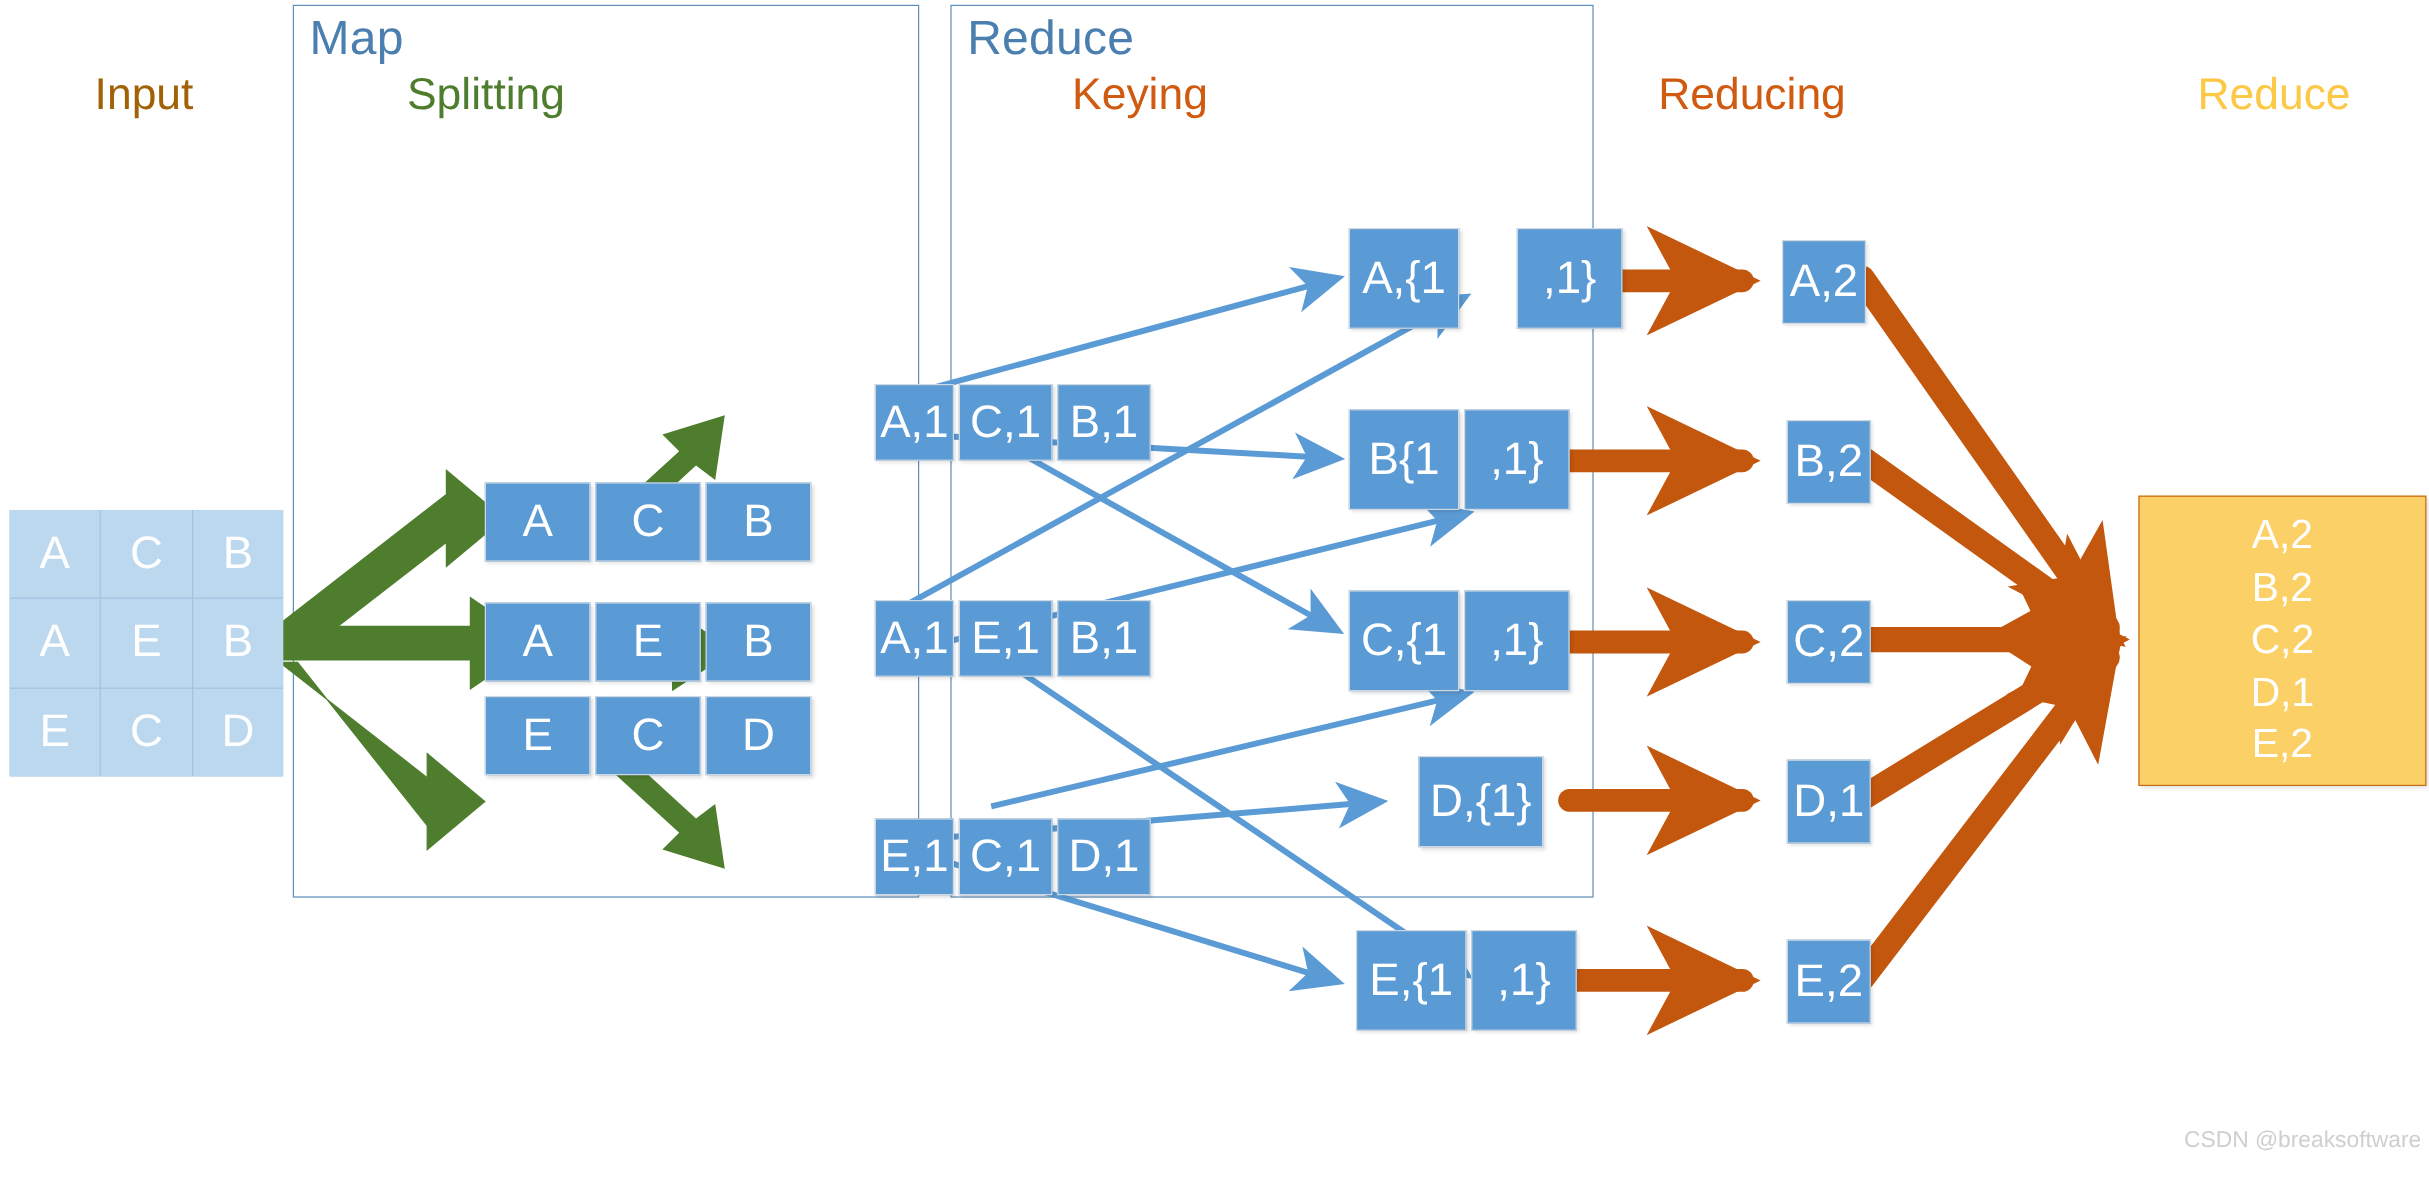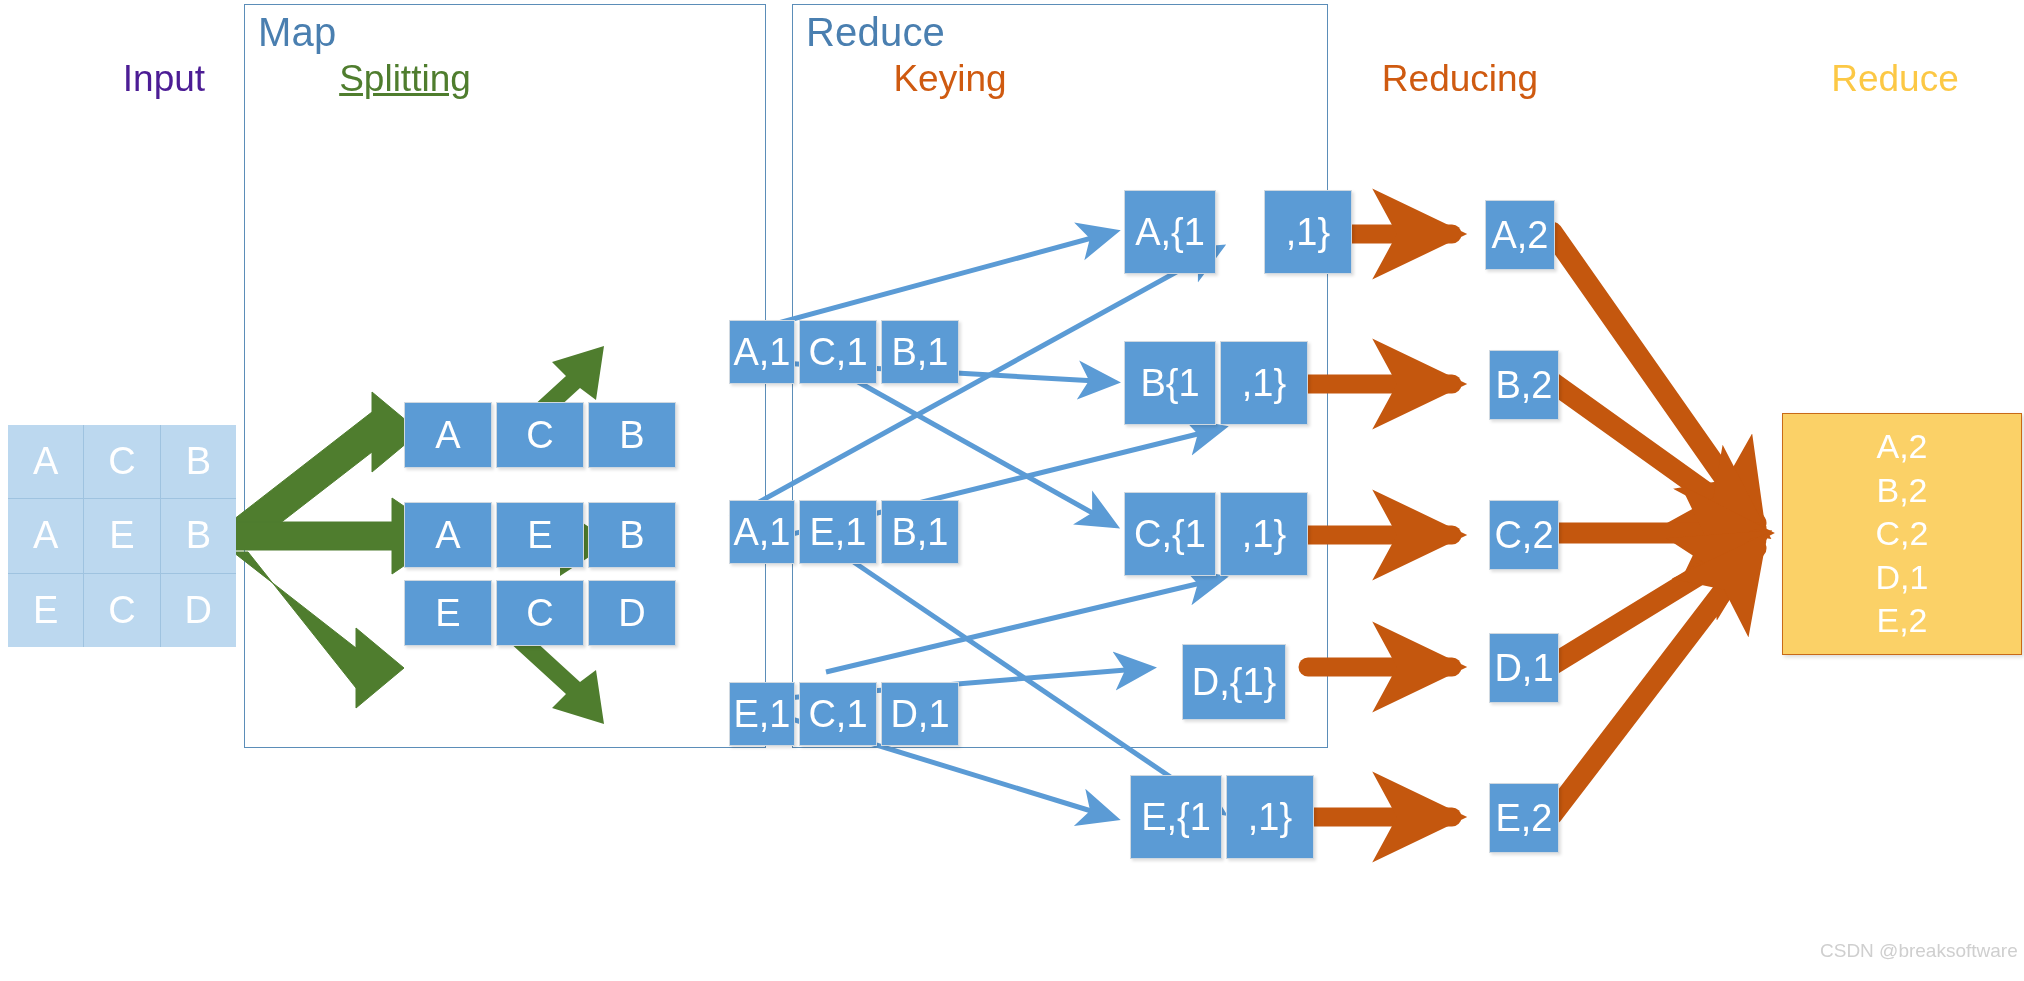--- a/index.html
+++ b/index.html
@@ -9,21 +9,21 @@
   #stage{position:relative;width:2024px;height:955px;background:#fff;}
 
   
   .panel{position:absolute;border:1.6px solid #5b8db8;background:transparent;}
   .panel-title{position:absolute;color:#4a7fb0;font-size:40px;line-height:1;
                letter-spacing:0.2px;white-space:nowrap;}
 
   
   .col-head{position:absolute;font-size:37px;line-height:1;white-space:nowrap;
             text-align:center;}
-  .col-head.input{color:#4c1d95;margin-left:44px;}
+  .col-head.input{color:#a16207;}
   .col-head.green{color:#4f7d2e;}
   .col-head.orange{color:#cf5a10;}
   .col-head.gold{color:#fcc845;}
 
   
   .cellrow{position:absolute;display:flex;}
   .cell{background:#5b9bd5;color:#ffffff;display:flex;align-items:center;
         justify-content:center;font-size:38px;line-height:1;
         box-shadow:2px 2px 3px rgba(0,0,0,0.13);
         border:1px solid #cfd8e0;box-sizing:border-box;}
@@ -54,21 +54,21 @@
 
 <div id="stage">
 
   <div class="panel" style="left:244px;top:4px;width:520px;height:742px;"></div>
   <div class="panel" style="left:792px;top:4px;width:534px;height:742px;"></div>
 
   <div class="panel-title" style="left:258px;top:12px;">Map</div>
   <div class="panel-title" style="left:806px;top:12px;">Reduce</div>
 
   <div class="col-head input" style="left:0px;top:60px;width:240px;">Input</div>
-  <div class="col-head green" style="left:280px;top:60px;width:250px;text-decoration:underline;">Splitting</div>
+  <div class="col-head green" style="left:280px;top:60px;width:250px;">Splitting</div>
   <div class="col-head orange" style="left:825px;top:60px;width:250px;">Keying</div>
   <div class="col-head orange" style="left:1335px;top:60px;width:250px;">Reducing</div>
   <div class="col-head gold" style="left:1770px;top:60px;width:250px;">Reduce</div>
 
   <svg class="layer" viewBox="0 0 2024 981">
     <defs>
       <marker id="bluearrow" markerWidth="9" markerHeight="9" refX="7.2" refY="4.5" orient="auto" markerUnits="strokeWidth">
         <path d="M0,0.6 L8.6,4.5 L0,8.4 L2.2,4.5 Z" fill="#5b9bd5"></path>
       </marker>
       <marker id="orangearrow" markerWidth="5.2" markerHeight="5.2" refX="4.2" refY="2.6" orient="auto" markerUnits="strokeWidth">
@@ -183,21 +183,21 @@
     <div class="cell" style="width:88px;height:84px;">,1}</div>
   </div>
   <div class="cellrow" style="left:1124px;top:341px;">
     <div class="cell" style="width:92px;height:84px;">B{1</div>
     <div class="cell" style="width:88px;height:84px;">,1}</div>
   </div>
   <div class="cellrow" style="left:1124px;top:492px;">
     <div class="cell" style="width:92px;height:84px;">C,{1</div>
     <div class="cell" style="width:88px;height:84px;">,1}</div>
   </div>
-  <div class="cellrow" style="left:1182px;top:644px;">
+  <div class="cellrow" style="left:1182px;top:630px;">
     <div class="cell" style="width:104px;height:76px;">D,{1}</div>
   </div>
   <div class="cellrow" style="left:1130px;top:775px;">
     <div class="cell" style="width:92px;height:84px;">E,{1</div>
     <div class="cell" style="width:88px;height:84px;">,1}</div>
   </div>
 
   <div class="cell" style="position:absolute;left:1485px;top:200px;width:70px;height:70px;">A,2</div>
   <div class="cell" style="position:absolute;left:1485px;top:350px;width:70px;height:70px;">B,2</div>
   <div class="cell" style="position:absolute;left:1485px;top:500px;width:70px;height:70px;">C,2</div>

